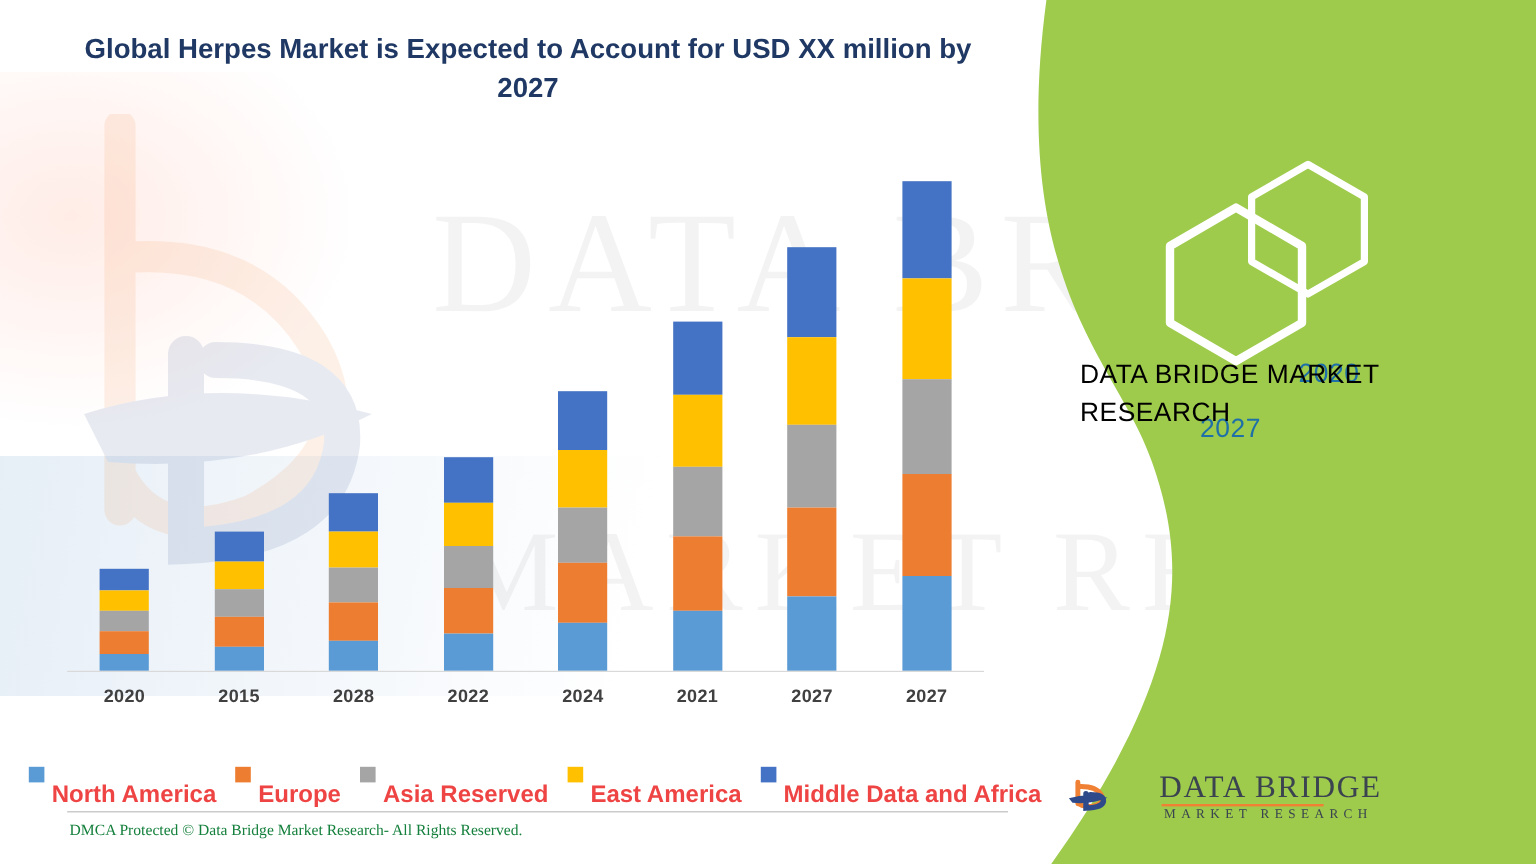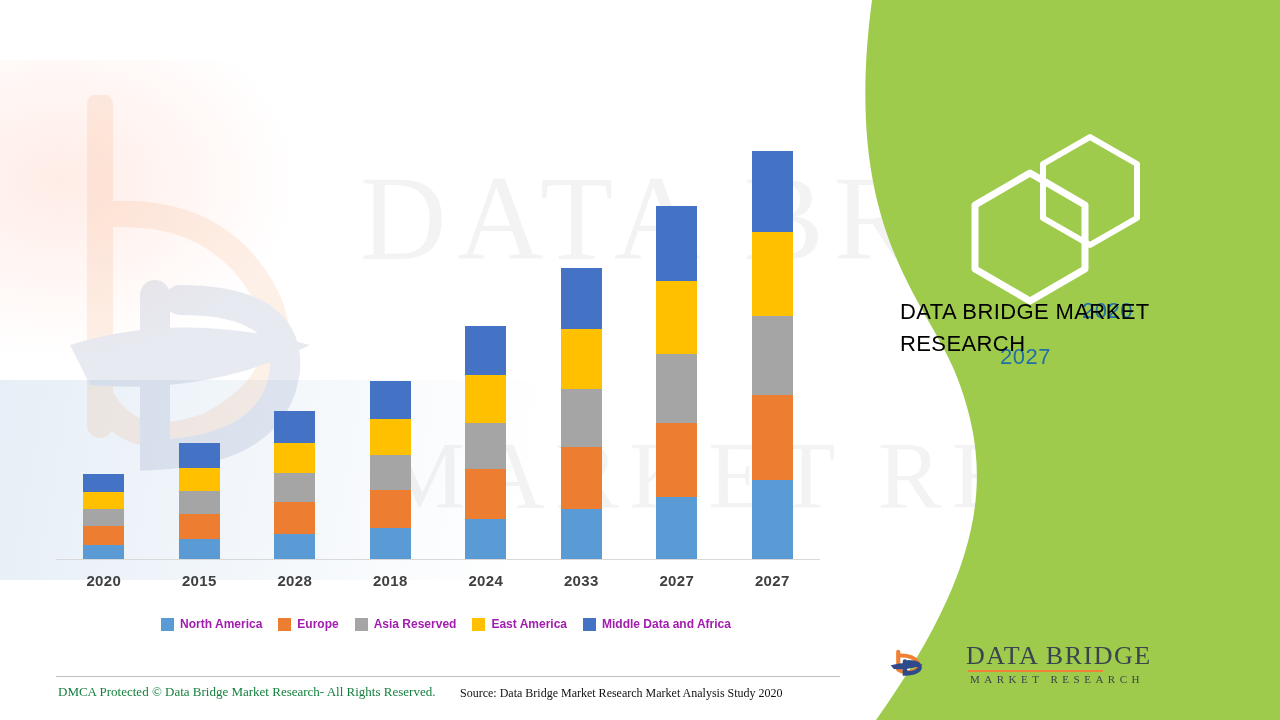--- a/index.html
+++ b/index.html
@@ -75,21 +75,21 @@
     letter-spacing:0.3px;
   }
 
   
   .legend {
     position:absolute; left:56px; top:617px; width:780px;
     display:flex; justify-content:center; align-items:center; gap:16px;
   }
   .legend-item { display:flex; align-items:center; gap:6px; }
   .legend-swatch { width:13px; height:13px; flex:0 0 13px; }
-  .legend-label { font-size:12px; font-weight:bold; color:#a21caf; white-space:nowrap; }
+  .legend-label { font-size:20px; font-weight:bold; color:#ef4444; white-space:nowrap;margin-top:34px; }
 
   
   .footer-dmca {
     position:absolute; left:58px; top:684px;
     font-family:Liberation Serif, serif;
     font-size:13px; color:#15803d; white-space:nowrap;
   }
   .footer-source {
     position:absolute; left:460px; top:686px;
     font-family:"Liberation Serif", serif;
@@ -155,20 +155,21 @@
     <svg class="wm-logo" viewBox="0 0 300 400">
       <path d="M40 10 L40 330 M40 120 Q150 110 200 190 Q250 275 150 330 Q70 360 40 300" fill="none" stroke="#f08033" stroke-width="26" stroke-linecap="round"></path>
       <path d="M10 250 Q120 215 250 250 Q150 300 30 290 Z" fill="#2e4a8a"></path>
       <path d="M95 200 L95 360 Q215 355 225 275 Q230 205 120 205" fill="none" stroke="#2e4a8a" stroke-width="30" stroke-linecap="round"></path>
     </svg>
 
     <div class="wm-text wm-databridge">DATA BRIDGE</div>
     <div class="wm-text wm-marketres">MARKET RESEARCH</div>
   </div>
 
+  <div class="chart-title">Global Herpes Market is Expected to Account for USD XX million by 2027</div>
 
   <div class="plot">
     <div class="bars-row" id="bars-row">
         <div class="bar-col">
           <div class="bar-stack">
             <div class="seg" title="North America 2020: 13" style="height: 14.235px; background: rgb(91, 155, 213);"></div>
             <div class="seg" title="Europe 2020: 17" style="height: 18.615px; background: rgb(237, 125, 49);"></div>
             <div class="seg" title="Asia Pacific 2020: 16" style="height: 17.52px; background: rgb(165, 165, 165);"></div>
             <div class="seg" title="South America 2020: 15" style="height: 16.425px; background: rgb(255, 192, 0);"></div>
             <div class="seg" title="Middle East and Africa 2020: 17" style="height: 18.615px; background: rgb(68, 114, 196);"></div>
@@ -238,23 +239,23 @@
           </div>
         </div>
       </div>
     <div class="axis-line"></div>
   </div>
 
   <div class="xaxis" id="xaxis">
       <span>2020</span>
       <span>2015</span>
       <span>2028</span>
-      <span>2018</span>
+      <span>2022</span>
       <span>2024</span>
-      <span>2033</span>
+      <span>2021</span>
       <span>2027</span>
       <span>2027</span>
     </div>
 
   <div class="legend" id="legend">
       <div class="legend-item">
         <span class="legend-swatch" style="background: rgb(91, 155, 213);"></span>
         <span class="legend-label">North America</span>
       </div>
       <div class="legend-item">
@@ -270,21 +271,20 @@
         <span class="legend-label">East America</span>
       </div>
       <div class="legend-item">
         <span class="legend-swatch" style="background: rgb(68, 114, 196);"></span>
         <span class="legend-label">Middle Data and Africa</span>
       </div>
     </div>
 
   <div class="footer-rule"></div>
   <div class="footer-dmca">DMCA Protected © Data Bridge Market Research- All Rights Reserved.</div>
-  <div class="footer-source">Source: Data Bridge Market Research Market Analysis Study 2020</div>
 
   <div class="green-panel">
     <svg class="green-shape" viewBox="0 0 440 720" preserveAspectRatio="none">
       <path id="green-path" d="M32 0 L440 0 L440 720 L36 720 C150 560 150 470 120 385 C92 302 0 240 32 0 Z" fill="#9ecb4c"></path>
     </svg>
 
     <div class="panel-content">
 
       <div class="hexwrap">
         <svg width="440" height="180" viewBox="0 0 440 180">

